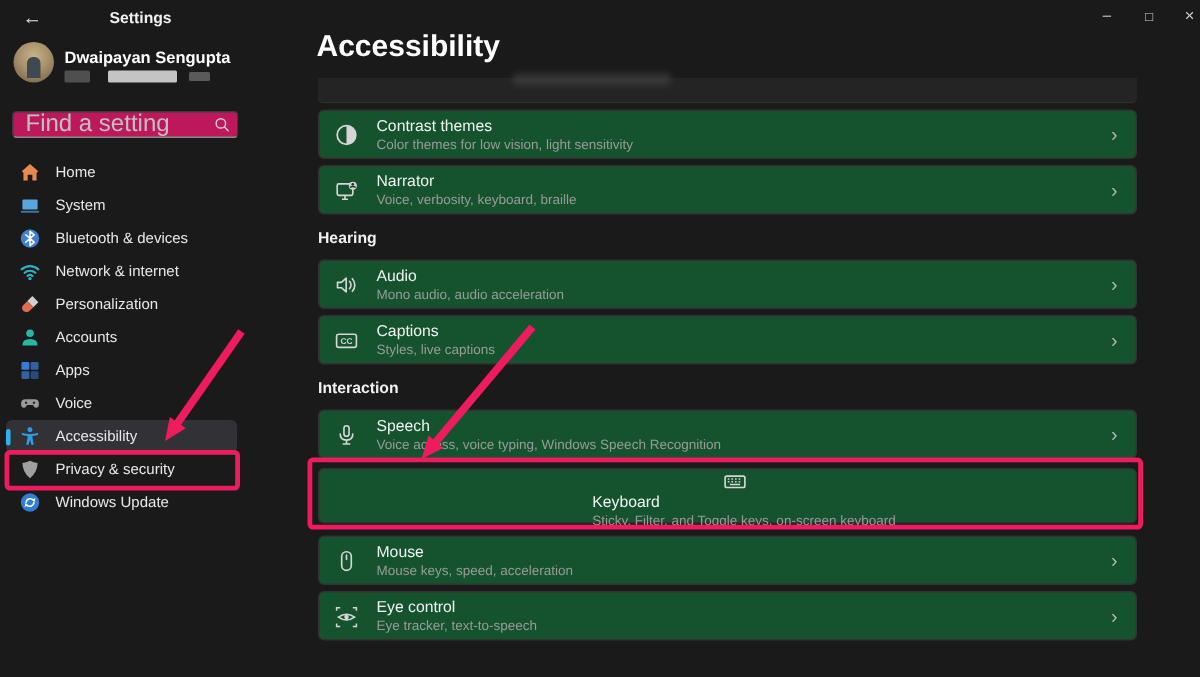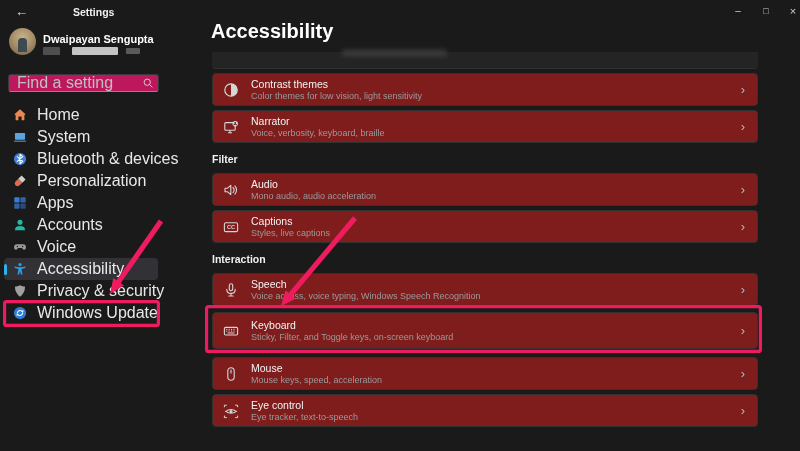--- a/index.html
+++ b/index.html
@@ -33,32 +33,32 @@
     font-family:"Liberation Sans","DejaVu Sans",sans-serif; outline:none; }
   .search-box::placeholder { color:#c0c0c0; }
   .search-glyph { position:absolute; left:142px; top:77px; width:12px; height:12px; pointer-events:none; }
   .search-glyph svg { width:12px; height:12px; display:block; }
   .nav { position:absolute; left:4px; top:104px; width:154px; display:flex; flex-direction:column; }
   .nav-item { position:relative; height:22px; display:flex; align-items:center; border-radius:4px; cursor:default; }
   .nav-item.selected { background:#323236; }
   .pill { position:absolute; left:0; top:5.5px; width:3px; height:11px; border-radius:2px; }
   .nav-icon { width:14px; height:14px; margin-left:9px; flex:0 0 auto; }
   .nav-icon svg { width:14px; height:14px; display:block; }
-  .nav-label { margin-left:10px; font-size:16px; color:#e8e8e8; white-space:nowrap; }
+  .nav-label { margin-left:10px; font-size:10px; color:#e8e8e8; white-space:nowrap; }
   
   .page-title { position:absolute; left:211px; top:20px; font-size:20px; font-weight:700; color:#fff; }
   .list { position:absolute; left:212px; top:52px; width:546px; display:flex; flex-direction:column; }
   .sliver { position:relative; height:17px; margin-bottom:4px; background:#242424;
     border-radius:0 0 4px 4px; border-bottom:1px solid #303030; }
   .smudge { position:absolute; left:130px; top:-3px; width:105px; height:8px; background:#404040;
     border-radius:2px; filter:blur(2px); opacity:.7; }
   .section-header { height:16px; line-height:16px; margin:4px 0 6px 0; font-size:10.5px; font-weight:700; color:#f0f0f0; }
-  .card { height:33px; margin-bottom:4px; background:#7f1d1d; border:1px solid #323232;
+  .card { height:33px; margin-bottom:4px; background:#14532d; border:1px solid #323232;
     border-radius:4px; display:flex; align-items:center; padding-left:10px; cursor:default; }
-  .card.kb { height:37px; margin-top:2px; margin-bottom:8px; }
+  .card.kb { height:37px; margin-top:2px; margin-bottom:8px;flex-direction:column; }
   .card-icon { width:16px; height:16px; flex:0 0 auto; }
   .card-icon svg { width:16px; height:16px; display:block; }
   .card-text { display:flex; flex-direction:column; justify-content:center; margin-left:12px; }
   .card-title { font-size:10.5px; line-height:13px; color:#f2f2f2; }
   .card-sub { font-size:9px; line-height:11px; color:#9a9a9a; }
   .chev { margin-left:auto; margin-right:12px; font-size:13px; color:#b8b8b8; }
   
   .overlay { position:absolute; left:0; top:0; width:800px; height:451px; pointer-events:none; z-index:50; }
 </style>
 </head>
@@ -107,45 +107,56 @@
         <svg viewBox="0 0 16 16" xmlns="http://www.w3.org/2000/svg">
           <circle cx="8" cy="8" r="7" fill="#3f7fd4"></circle>
           <path d="M4.8 5.2 11.2 10.8 8 13.4 8 2.6 11.2 5.2 4.8 10.8" stroke="#fff" stroke-width="1.2" fill="none" stroke-linejoin="round" stroke-linecap="round"></path>
         </svg>
       </span>
       <span class="nav-label">Bluetooth &amp; devices</span>
     </div>
     <div class="nav-item">
       <span class="nav-icon">
         <svg viewBox="0 0 16 16" xmlns="http://www.w3.org/2000/svg">
+          <path d="M1.6 6.4A9.5 9.5 0 0 1 14.4 6.4" stroke="#2cb3c7" stroke-width="1.6" fill="none" stroke-linecap="round"></path>
+          <path d="M3.9 9A6.2 6.2 0 0 1 12.1 9" stroke="#2cb3c7" stroke-width="1.6" fill="none" stroke-linecap="round"></path>
+          <path d="M6.1 11.4A3 3 0 0 1 9.9 11.4" stroke="#2cb3c7" stroke-width="1.6" fill="none" stroke-linecap="round"></path>
+          <circle cx="8" cy="13.4" r="1.3" fill="#2cb3c7"></circle>
+        </svg>
+      </span>
+      <span class="nav-label">Network &amp; internet</span>
+    </div>
+    <div class="nav-item">
+      <span class="nav-icon">
+        <svg viewBox="0 0 16 16" xmlns="http://www.w3.org/2000/svg">
           <path d="M9.8 1.6 14.4 6.2 10.6 10 6 5.4Z" fill="#cfcfcf"></path>
           <path d="M6 5.4 10.6 10 8.2 12.4Q5.6 15 3 13 1 11 2.6 8.8Z" fill="#e06c4f"></path>
         </svg>
       </span>
       <span class="nav-label">Personalization</span>
+    </div>
+    <div class="nav-item">
+      <span class="nav-icon">
+        <svg viewBox="0 0 16 16" xmlns="http://www.w3.org/2000/svg">
+          <circle cx="8" cy="4.8" r="2.9" fill="#27b7a5"></circle>
+          <path d="M2.2 14Q2.2 9.2 8 9.2 13.8 9.2 13.8 14Z" fill="#27b7a5"></path>
+        </svg>
+      </span>
+      <span class="nav-label">Accounts</span>
     </div>
     <div class="nav-item">
       <span class="nav-icon">
         <svg viewBox="0 0 16 16" xmlns="http://www.w3.org/2000/svg">
           <rect x="1.5" y="1.5" width="6" height="6" rx="1" fill="#3a7bd5"></rect>
           <rect x="8.5" y="1.5" width="6" height="6" rx="1" fill="#3a7bd5" opacity="0.75"></rect>
           <rect x="1.5" y="8.5" width="6" height="6" rx="1" fill="#3a7bd5" opacity="0.75"></rect>
           <rect x="8.5" y="8.5" width="6" height="6" rx="1" fill="#3a7bd5" opacity="0.5"></rect>
         </svg>
       </span>
       <span class="nav-label">Apps</span>
-    </div>
-    <div class="nav-item">
-      <span class="nav-icon">
-        <svg viewBox="0 0 16 16" xmlns="http://www.w3.org/2000/svg">
-          <circle cx="8" cy="4.8" r="2.9" fill="#27b7a5"></circle>
-          <path d="M2.2 14Q2.2 9.2 8 9.2 13.8 9.2 13.8 14Z" fill="#27b7a5"></path>
-        </svg>
-      </span>
-      <span class="nav-label">Accounts</span>
     </div>
     <div class="nav-item">
       <span class="nav-icon">
         <svg viewBox="0 0 16 16" xmlns="http://www.w3.org/2000/svg">
           <path d="M4.6 4.8h6.8q3.4 0 3.4 3.4 0 3-2 3-1.4 0-2-1.2l-.4-.8H5.6l-.4.8q-.6 1.2-2 1.2-2 0-2-3 0-3.4 3.4-3.4Z" fill="#9a9a9a"></path>
           <circle cx="5" cy="7.4" r=".9" fill="#26262a"></circle>
           <circle cx="11" cy="7.4" r=".9" fill="#26262a"></circle>
         </svg>
       </span>
       <span class="nav-label">Voice</span>
@@ -209,21 +220,21 @@
           <circle cx="12.2" cy="3.9" r=".9" fill="#2a2a2a"></circle>
           <path d="M10.3 5.9Q12.2 4.7 14.1 5.9" stroke="#2a2a2a" stroke-width=".9" fill="none"></path>
         </svg>
       </span>
       <span class="card-text">
         <span class="card-title">Narrator</span>
         <span class="card-sub">Voice, verbosity, keyboard, braille</span>
       </span>
       <span class="chev">›</span>
     </div>
-    <div class="section-header">Filter</div>
+    <div class="section-header">Hearing</div>
     <div class="card">
       <span class="card-icon">
         <svg viewBox="0 0 16 16" xmlns="http://www.w3.org/2000/svg">
           <path d="M2 6.2H4.6L7.8 3.4V12.6L4.6 9.8H2Z" stroke="#d6d6d6" stroke-width="1.1" fill="none" stroke-linejoin="round"></path>
           <path d="M10 5.5A3.6 3.6 0 0 1 10 10.5" stroke="#d6d6d6" stroke-width="1.1" fill="none" stroke-linecap="round"></path>
           <path d="M11.9 3.8A6.2 6.2 0 0 1 11.9 12.2" stroke="#d6d6d6" stroke-width="1.1" fill="none" stroke-linecap="round"></path>
         </svg>
       </span>
       <span class="card-text">
         <span class="card-title">Audio</span>

